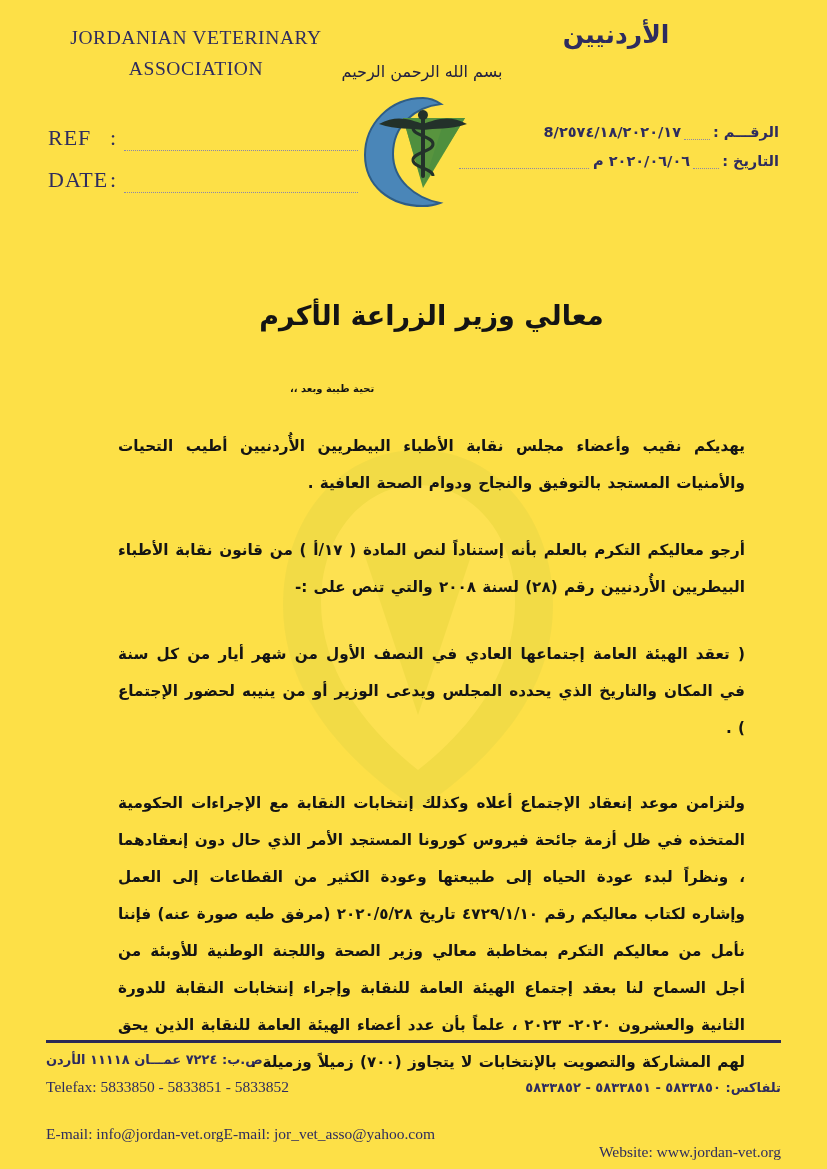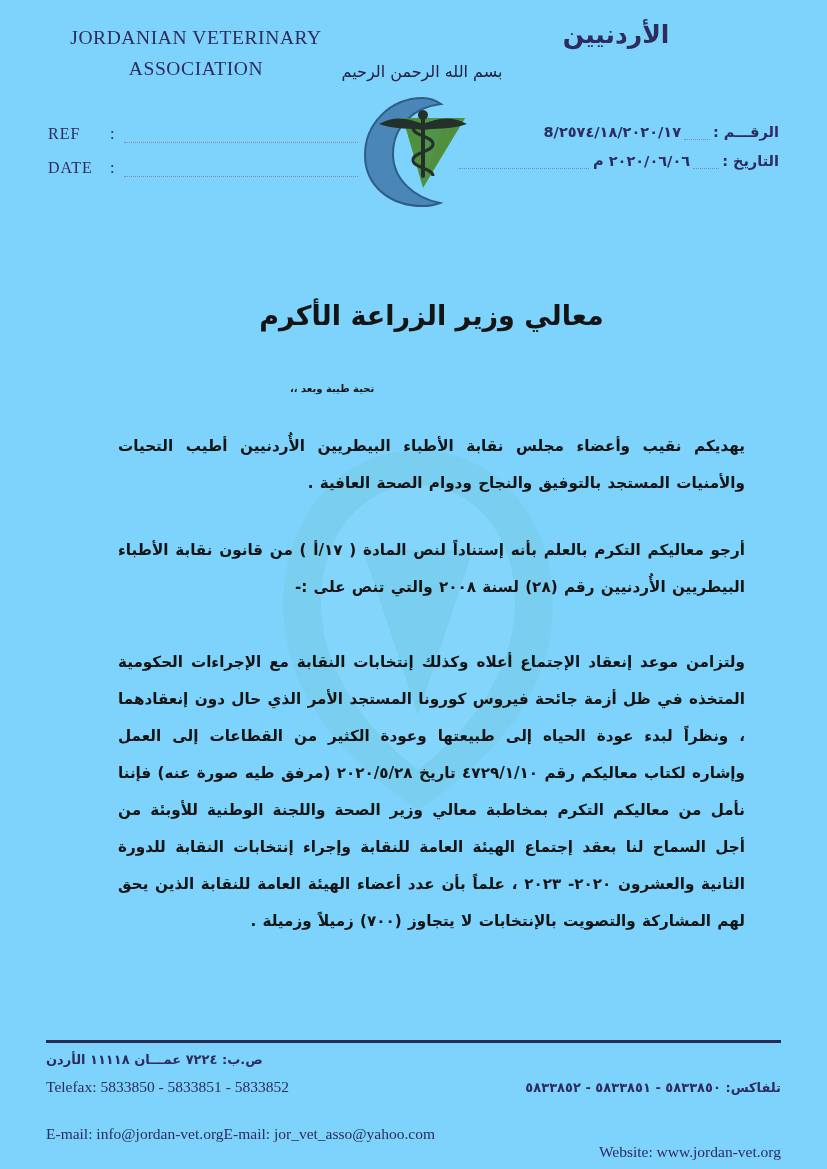--- a/index.html
+++ b/index.html
@@ -9,21 +9,21 @@
     background: #ffffff;
   }
   body {
     font-family: "Liberation Serif", "DejaVu Serif", serif;
   }
   .page {
     position: relative;
     width: 827px;
     height: 1169px;
     margin: 0 auto;
-    background: #7dd3fc;
+    background: #fde047;
     overflow: hidden;
     box-sizing: border-box;
   }
 
   
   .watermark {
     position: absolute;
     left: 243px;
     top: 430px;
     width: 340px;
@@ -87,21 +87,21 @@
   .logo-svg { position: absolute; left: 20px; top: 26px; }
 
   
   .refbox {
     position: absolute;
     left: 48px;
     top: 125px;
     width: 310px;
     color: #2e2c5e;
     font-family: "Liberation Serif", "DejaVu Serif", serif;
-    font-size: 16px;
+    font-size: 22px;
   }
   .refrow { display: flex; align-items: flex-end; margin-bottom: 16px; }
   .reflabel { width: 62px; letter-spacing: 1px; }
   .refcolon { width: 14px; }
   .refline {
     flex: 1;
     border-bottom: 1px dotted #8a88a8;
     height: 14px;
   }
 
@@ -286,20 +286,21 @@
     <div class="letter">
 
       <div class="salutation">معالي وزير الزراعة الأكرم</div>
 
       <div class="greeting">تحية طيبة وبعد ،،</div>
 
       <p class="para first">يهديكم نقيب وأعضاء مجلس نقابة الأطباء البيطريين الأُردنيين أطيب التحيات والأمنيات المستجد بالتوفيق والنجاح ودوام الصحة العافية .</p>
 
       <p class="para">أرجو معاليكم التكرم بالعلم بأنه إستناداً لنص المادة ( ١٧/أ ) من قانون نقابة الأطباء البيطريين الأُردنيين رقم (٢٨) لسنة ٢٠٠٨ والتي تنص على :-</p>
 
+      <p class="para quote">( تعقد الهيئة العامة إجتماعها العادي في النصف الأول من شهر أيار من  كل سنة في المكان والتاريخ الذي يحدده المجلس ويدعى الوزير أو من ينيبه لحضور الإجتماع ) .</p>
 
       <p class="para big">ولتزامن موعد إنعقاد الإجتماع أعلاه وكذلك إنتخابات النقابة مع الإجراءات الحكومية المتخذه في ظل أزمة جائحة فيروس كورونا المستجد الأمر الذي حال دون إنعقادهما ، ونظراً لبدء عودة الحياه إلى طبيعتها وعودة الكثير من القطاعات إلى العمل وإشاره لكتاب معاليكم رقم ٤٧٢٩/١/١٠ تاريخ ٢٠٢٠/٥/٢٨ (مرفق طيه صورة عنه) فإننا نأمل من معاليكم التكرم بمخاطبة معالي وزير الصحة واللجنة الوطنية للأوبئة من أجل السماح لنا بعقد إجتماع الهيئة العامة للنقابة وإجراء إنتخابات النقابة للدورة الثانية والعشرون ٢٠٢٠- ٢٠٢٣ ، علماً بأن عدد أعضاء الهيئة العامة للنقابة الذين يحق لهم المشاركة والتصويت بالإنتخابات لا يتجاوز (٧٠٠) زميلاً وزميلة .</p>
 
     </div>
   </div>
 
   <div class="footer-rule"></div>
 
   <div class="footer">
     <div class="frow">

